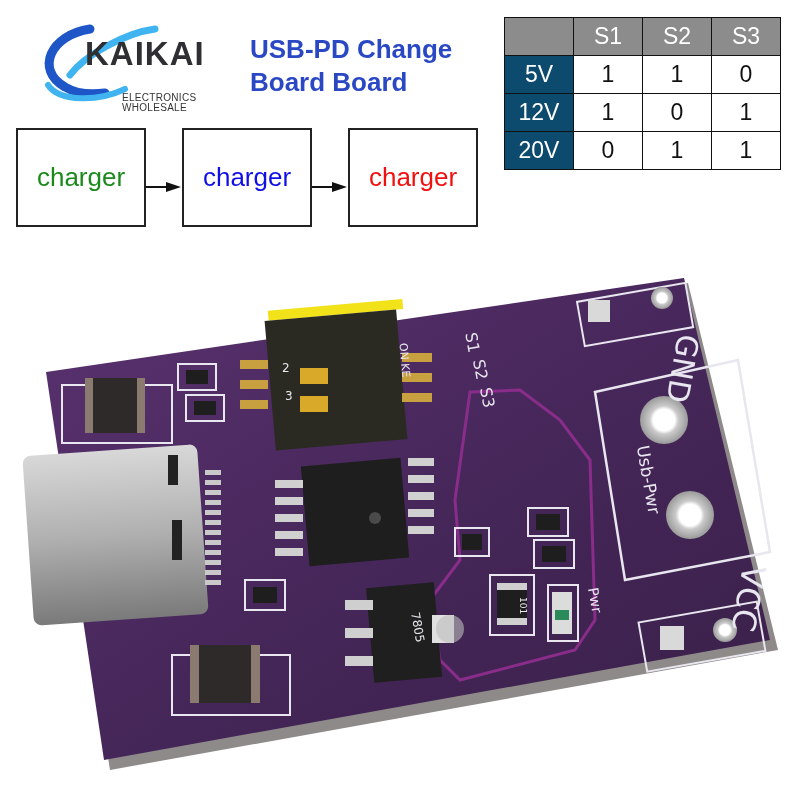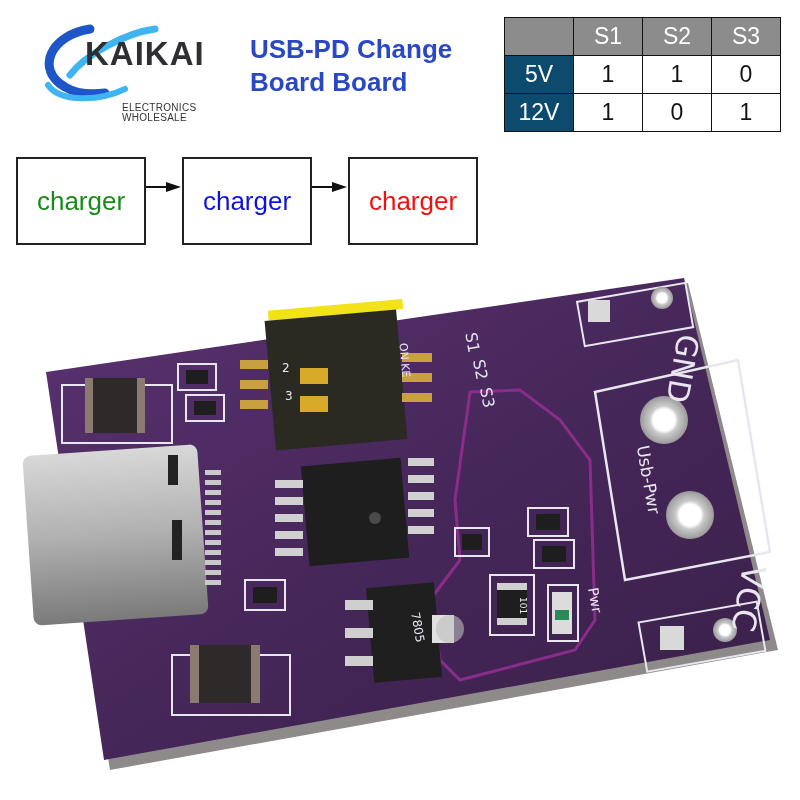--- a/index.html
+++ b/index.html
@@ -10,32 +10,32 @@
     }
     
     .logo { position: absolute; left: 30px; top: 15px; width: 220px; height: 85px; }
     .logo svg { position: absolute; left: 0; top: 0; }
     .logo-word {
       position: absolute; left: 55px; top: 22px;
       font-size: 33px; font-weight: bold; color: #2f2f33; letter-spacing: 1px;
       line-height: 1;
     }
     .logo-sub {
-      position: absolute; left: 92px; top: 88px;
+      position: absolute; left: 92px; top: 78px;
       font-size: 10px; color: #333; letter-spacing: 0.3px; line-height: 1;
     }
     
     .title {
       position: absolute; left: 250px; top: 33px; width: 240px;
       text-align: left; color: #2a48c4; font-weight: bold;
       font-size: 26px; line-height: 33px;
     }
     
     .flow-box {
-      position: absolute; top: 157px; width: 130px; height: 88px;
+      position: absolute; top: 128px; width: 130px; height: 99px;
       border: 2px solid #222; box-sizing: border-box; background: #fff;
       display: flex; align-items: center; justify-content: center;
       font-size: 26px;
     }
     .flow-arrow { position: absolute; top: 180px; }
     
     .vtable {
       position: absolute; left: 504px; top: 17px;
       border-collapse: collapse; font-size: 23px;
     }
@@ -100,20 +100,26 @@
   <tr>
     <td class="rowhead">5V</td>
     <td class="val">1</td>
     <td class="val">1</td>
     <td class="val">0</td>
   </tr>
   <tr>
     <td class="rowhead">12V</td>
     <td class="val">1</td>
     <td class="val">0</td>
+    <td class="val">1</td>
+  </tr>
+  <tr>
+    <td class="rowhead">20V</td>
+    <td class="val">0</td>
+    <td class="val">1</td>
     <td class="val">1</td>
   </tr>
 </tbody>
   </table>
 
 <div class="board-wrap">
   <svg width="800" height="540" viewBox="0 260 800 540">
     <defs>
       <linearGradient id="pcbg" x1="0" y1="0" x2="1" y2="1">
         <stop offset="0" stop-color="#5a3270"></stop>

